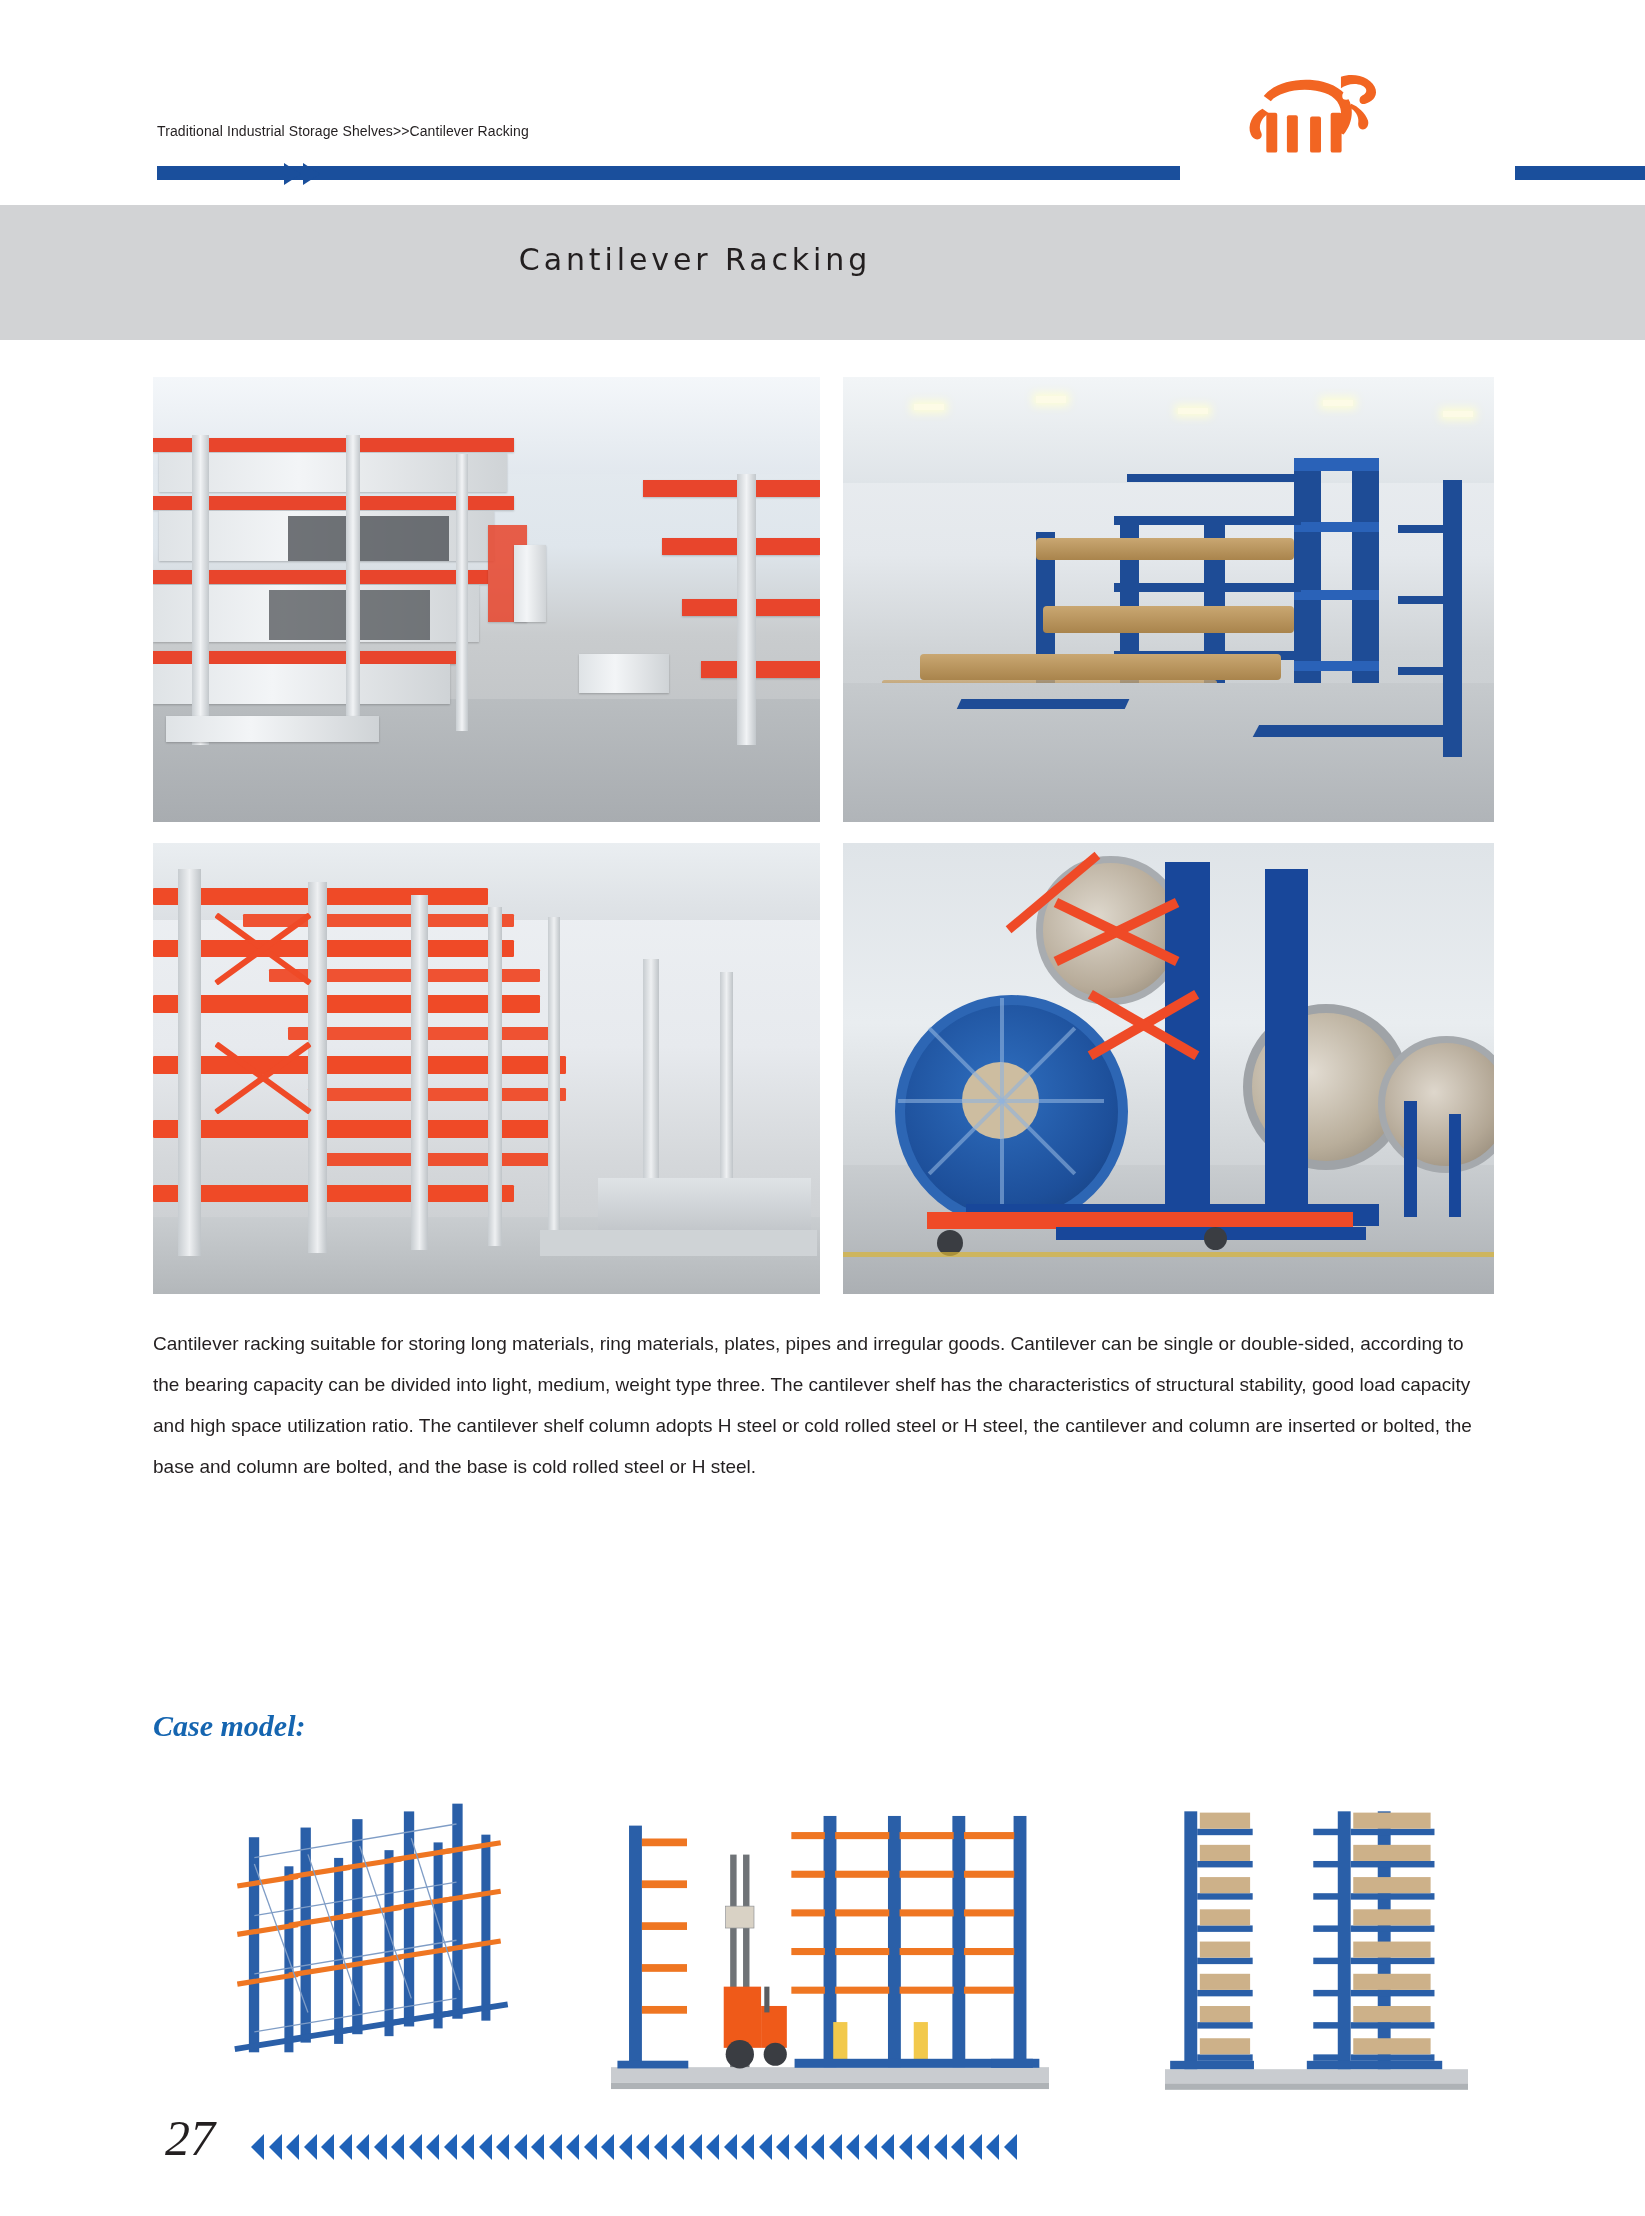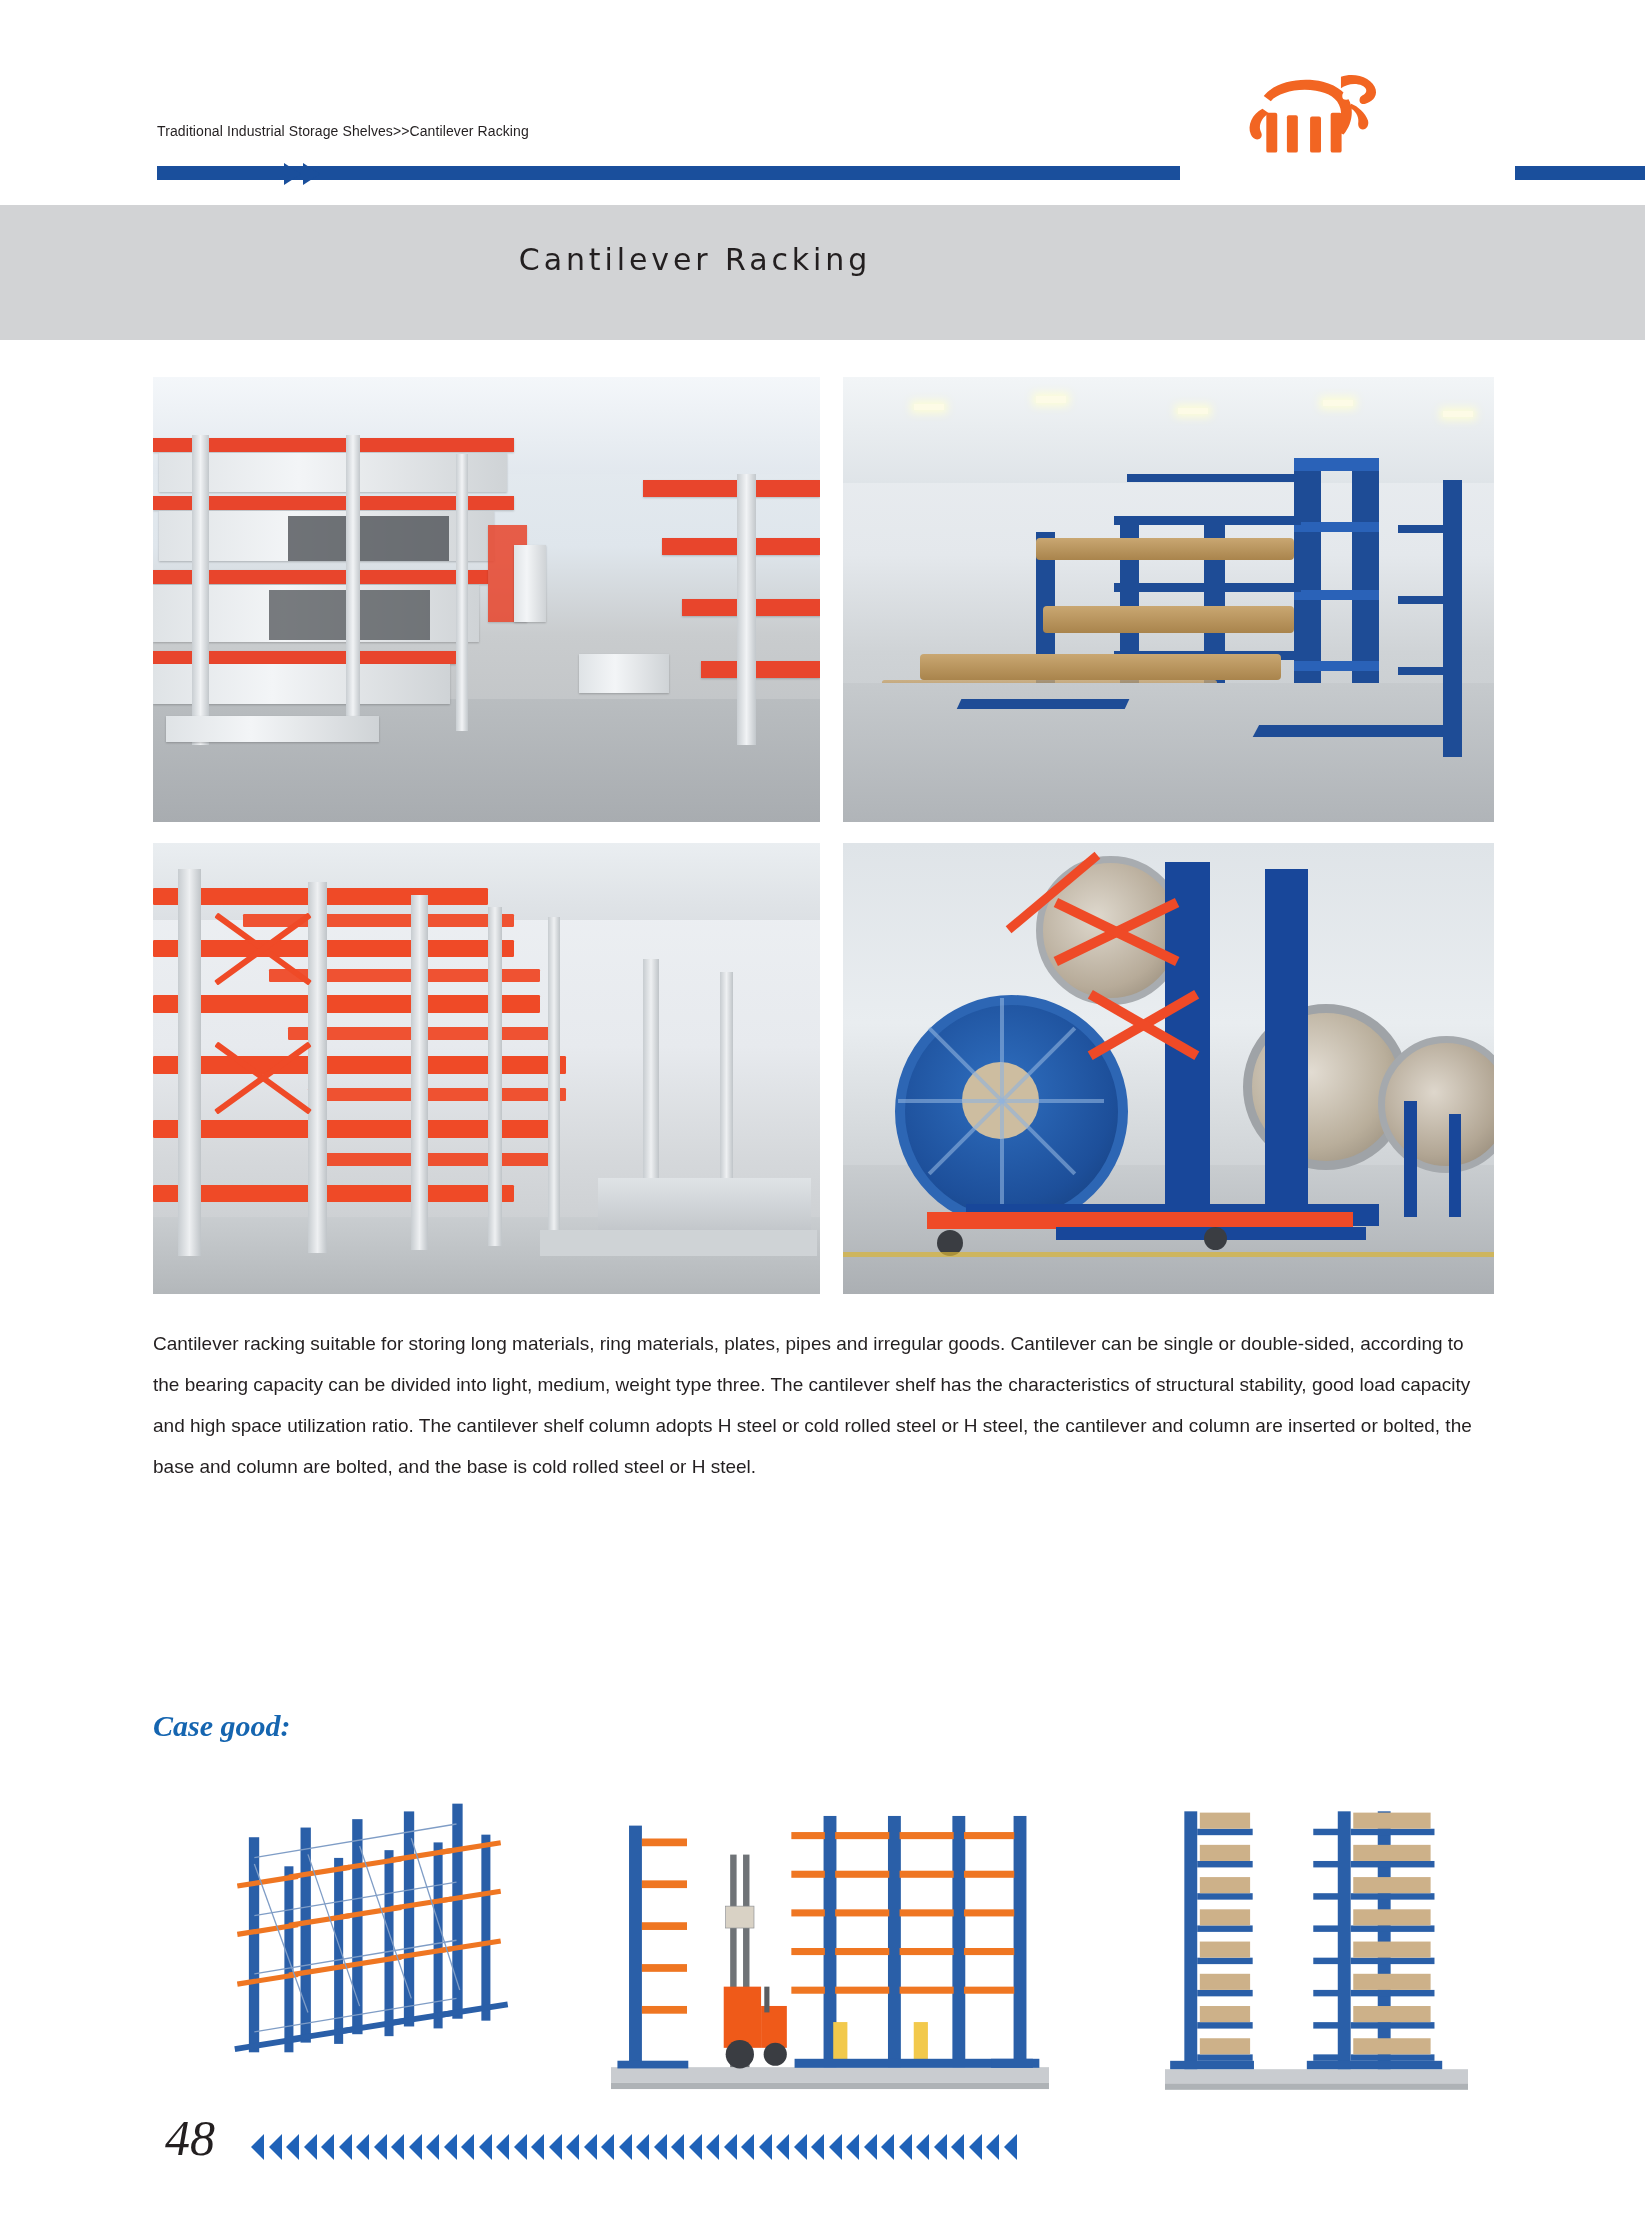--- a/index.html
+++ b/index.html
@@ -410,21 +410,21 @@
     <div style="position:absolute;left:361px;top:384px;width:23px;height:23px;border-radius:50%;background:#3a3d42;"></div>
 
     <div class="p4-blue" style="left:561px;top:258px;width:13px;height:116px;"></div>
     <div class="p4-blue" style="left:606px;top:271px;width:11.6px;height:103px;"></div>
     <div style="position:absolute;left:0;bottom:37px;width:100%;height:5.2px;background:#d8b336;opacity:.7;"></div>
   </div>
 </div>
 
 <div class="body-text">Cantilever racking suitable for storing long materials, ring materials, plates, pipes and irregular goods. Cantilever can be single or double-sided, according to the bearing capacity can be divided into light, medium, weight type three. The cantilever shelf has the characteristics of structural stability, good load capacity and high space utilization ratio. The cantilever shelf column adopts H steel or cold rolled steel or H steel, the cantilever and column are inserted or bolted, the base and column are bolted, and the base is cold rolled steel or H steel.</div>
 
-<div class="case-title">Case good:</div>
+<div class="case-title">Case model:</div>
 
 <div class="case-figs">
 
   <div class="fig" id="fig1">
     <svg viewBox="0 0 480 480" width="310" height="310" aria-hidden="true">
       <g stroke="#2a5fa8" stroke-width="3" fill="none">
 
         <g fill="#2a5fa8">
           <rect x="40" y="70" width="13" height="330"></rect>
           <rect x="120" y="55" width="13" height="330"></rect>
@@ -596,21 +596,21 @@
         <rect x="292" y="330" width="120" height="25" fill="#cdb189"></rect>
         <rect x="230" y="405" width="40" height="10" fill="#2a5fa8"></rect>
           <rect x="288" y="405" width="130" height="10" fill="#2a5fa8"></rect>
         <rect x="292" y="380" width="120" height="25" fill="#cdb189"></rect>
       </g>
       <rect x="220" y="415" width="210" height="13" fill="#2a5fa8"></rect>
     </svg>
   </div>
 </div>
 
-<div class="page-number">48</div>
+<div class="page-number">27</div>
 <div class="chev-row" id="chev-row">
     <div class="chev" style="border-right-color: rgb(31, 98, 184);"></div>
     <div class="chev" style="border-right-color: rgb(31, 98, 184);"></div>
     <div class="chev" style="border-right-color: rgb(31, 98, 184);"></div>
     <div class="chev" style="border-right-color: rgb(31, 98, 184);"></div>
     <div class="chev" style="border-right-color: rgb(31, 98, 184);"></div>
     <div class="chev" style="border-right-color: rgb(31, 98, 184);"></div>
     <div class="chev" style="border-right-color: rgb(31, 98, 184);"></div>
     <div class="chev" style="border-right-color: rgb(31, 98, 184);"></div>
     <div class="chev" style="border-right-color: rgb(31, 98, 184);"></div>

